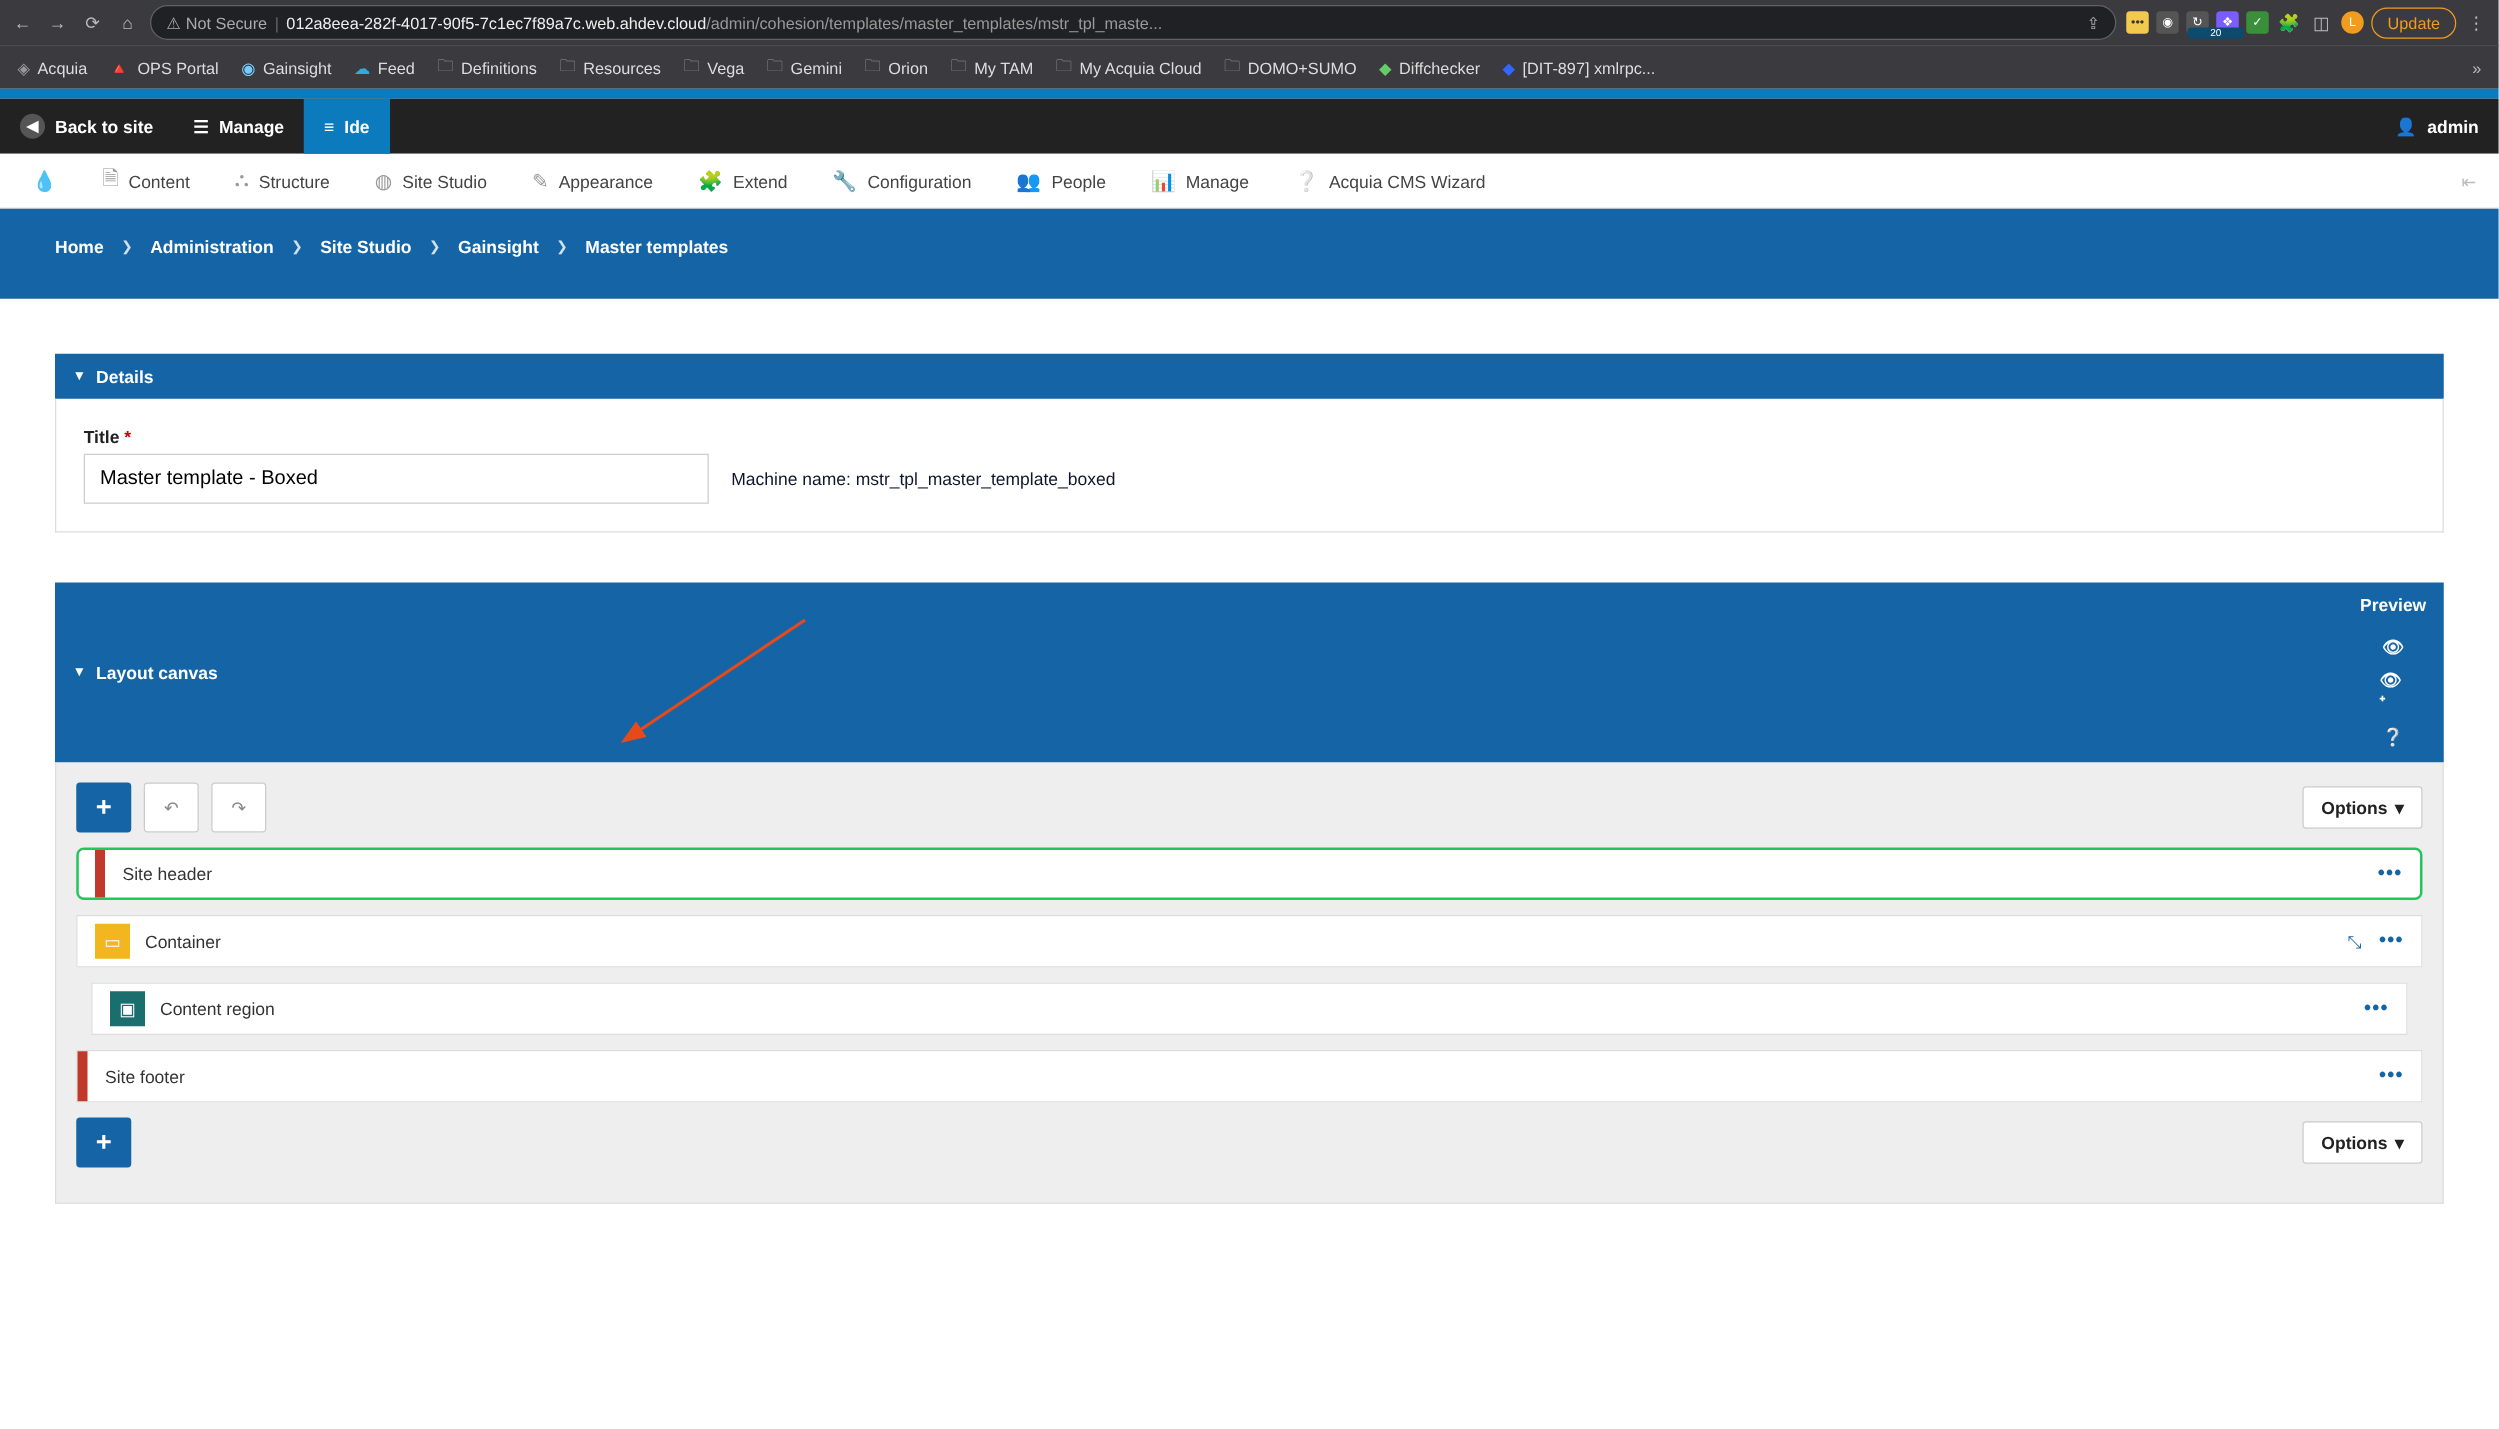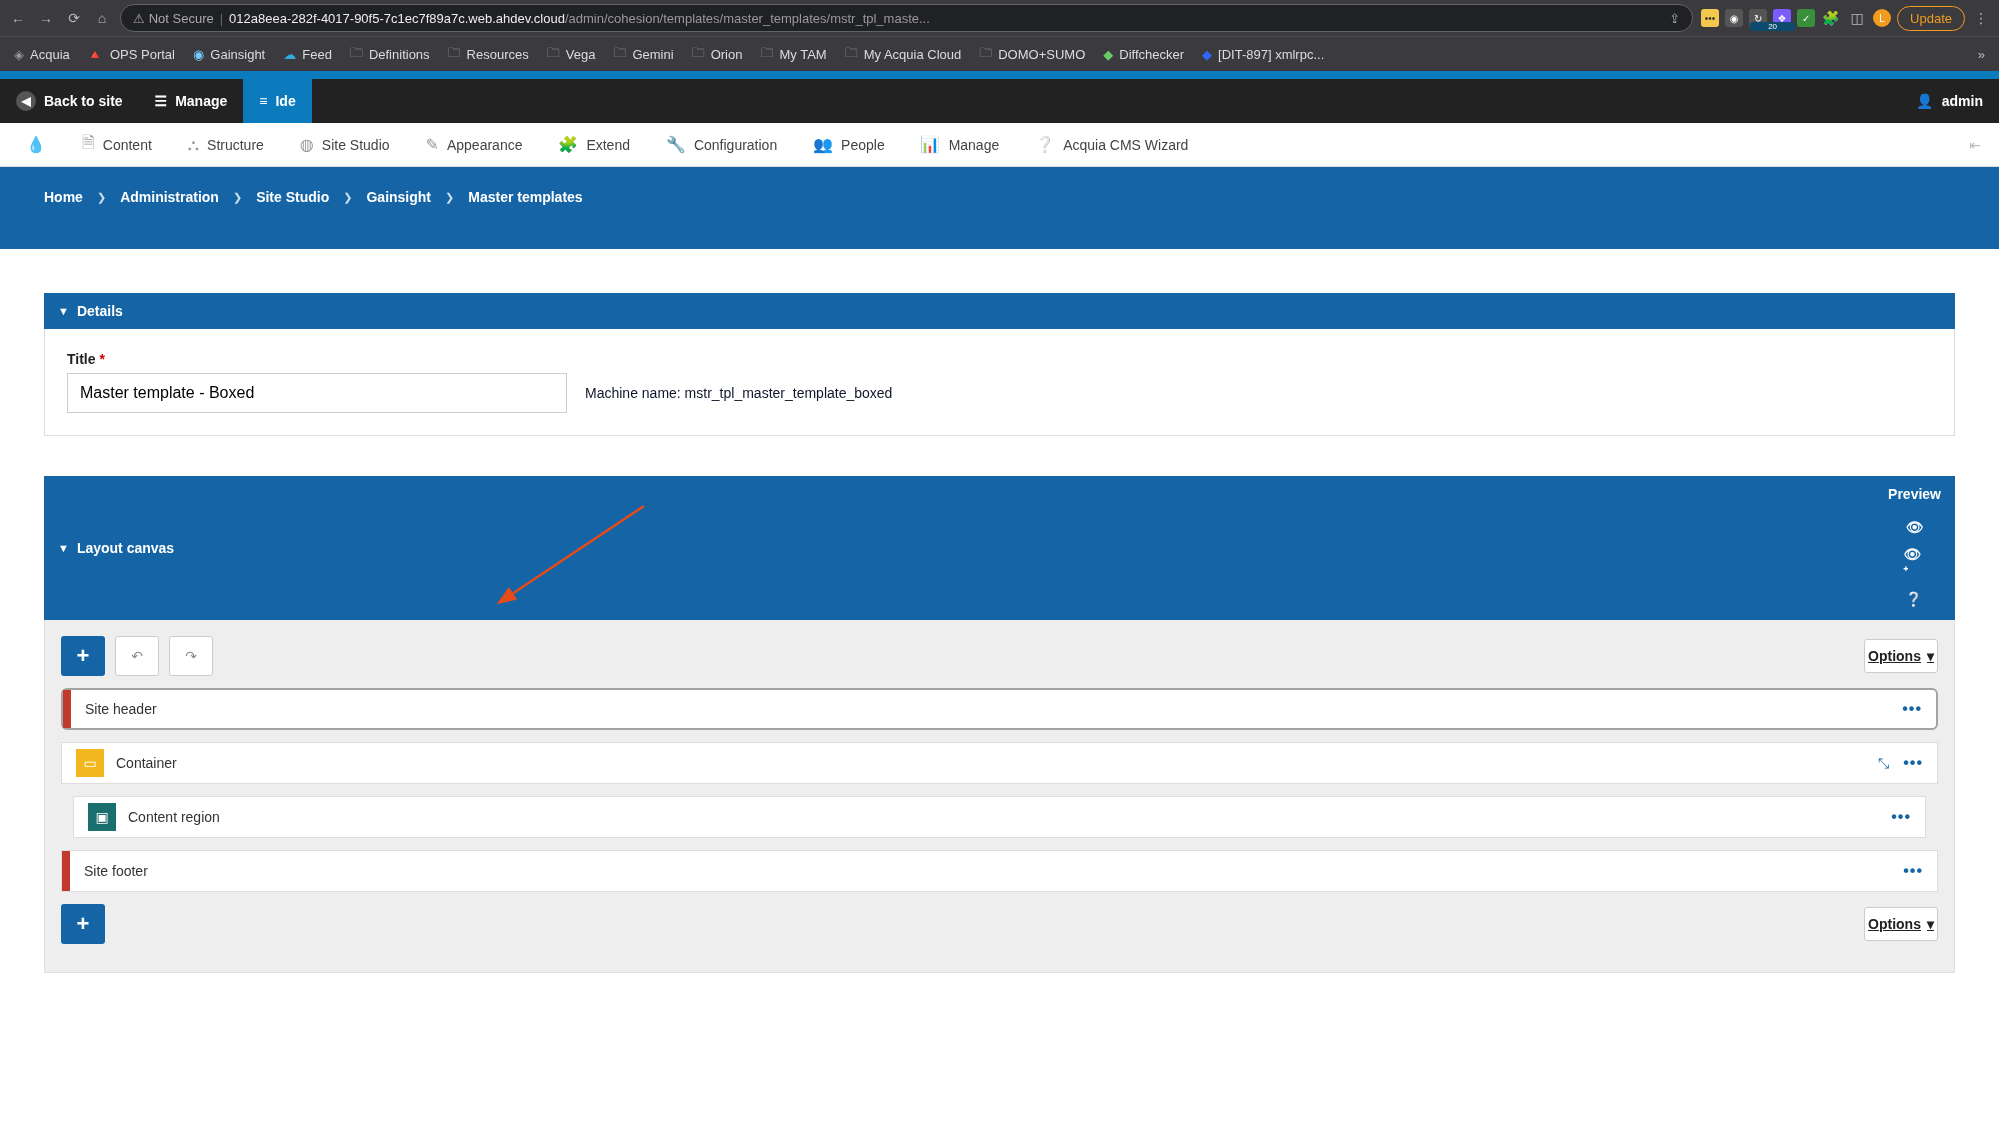--- a/index.html
+++ b/index.html
@@ -35,21 +35,21 @@
 .tb-spacer { flex:1; }
 .toolbar-white { background:#fff; display:flex; align-items:center; height:44px; border-bottom:1px solid #ddd; padding:0 10px; gap:4px; }
 .tw-item { display:flex; align-items:center; gap:8px; padding:0 16px; height:100%; cursor:pointer; color:#444; font-size:14px; }
 .tw-item .ico { color:#999; font-size:16px; }
 .tw-item.droplet .ico { color:#0c7bbd; }
 
 .collapse-handle { margin-left:auto; color:#bbb; cursor:pointer; padding:0 8px; }
 
 
 .page-head { background:#1565a6; color:#fff; padding:22px 44px 34px; }
-.breadcrumbs { display:flex; align-items:center; gap:14px; font-size:14px; margin-bottom:10px; flex-wrap:wrap; }
+.breadcrumbs { display:flex; align-items:center; gap:14px; font-size:14px; flex-wrap:wrap; }
 .crumb { cursor:pointer; font-weight:600; }
 .crumb-sep { color:rgba(255,255,255,0.8); font-size:11px; }
 .page-title-wrap { display:inline-block; border:3px solid #e64a19; border-radius:8px; padding:0 10px 4px 0; }
 .page-title { font-size:34px; font-weight:500; }
 .page-title .italic { font-style:italic; }
 
 
 .content { padding:44px; }
 .panel { margin-bottom:40px; }
 .panel-head { background:#1565a6; color:#fff; padding:10px 14px; display:flex; align-items:center; gap:8px; cursor:pointer; font-weight:600; }
@@ -62,24 +62,24 @@
 .title-input { width:500px; padding:10px 12px; font-size:16px; border:1px solid #ccc; }
 .machine-name { color:#0f172a; font-size:14px; }
 
 .panel-head .head-right { margin-left:auto; display:flex; align-items:center; gap:14px;flex-direction:column; }
 .head-right .text { font-size:14px; }
 .head-right .ico { width:22px; height:22px; display:flex; align-items:center; justify-content:center; cursor:pointer; }
 
 .canvas-toolbar { display:flex; align-items:center; gap:10px; margin-bottom:12px; }
 .btn-square { background:#1565a6; color:#fff; width:44px; height:40px; display:flex; align-items:center; justify-content:center; font-size:22px; font-weight:700; border-radius:3px; cursor:pointer; }
 .btn-icon-outline { background:#fff; border:1px solid #ccc; width:44px; height:40px; display:flex; align-items:center; justify-content:center; border-radius:3px; cursor:pointer; color:#888; }
-.btn-options { margin-left:auto; background:#fff; border:1px solid #ccc; padding:8px 3px; border-radius:3px; cursor:pointer; font-weight:600; display:flex; align-items:flex-end; gap:6px;text-decoration:underline; }
+.btn-options { margin-left:auto; background:#fff; border:1px solid #ccc; padding:8px 14px; border-radius:3px; cursor:pointer; font-weight:600; display:flex; align-items:flex-end; gap:6px; }
 
 .canvas-item { background:#fff; border:1px solid #ddd; display:flex; align-items:center; padding:0 14px 0 0; height:42px; margin-bottom:12px; }
-.canvas-item.highlight { border:2px solid #a3a3a3; border-radius:6px; }
+.canvas-item.highlight { border:2px solid #22c55e; border-radius:6px;padding-left:13px; }
 .canvas-item .sidebar-bar { width:8px; height:100%; background:#c0392b; margin-right:14px; }
 .canvas-item .label { font-size:14px; color:#333; }
 .canvas-item .actions { margin-left:auto; display:flex; align-items:center; gap:14px; }
 .canvas-item .dots { color:#1565a6; font-weight:900; letter-spacing:1px; cursor:pointer; font-size:16px; }
 .canvas-item.container { padding:0 14px; }
 .canvas-item .icon-box { width:28px; height:28px; background:#f2b61f; display:flex; align-items:center; justify-content:center; margin-right:12px; color:#fff; }
 .canvas-nested { margin:0 12px 12px 12px; }
 .canvas-item.nested { }
 .canvas-item .icon-box.teal { background:#1a6e6e; }
 .canvas-item .collapse-ico { color:#1565a6; cursor:pointer; font-size:14px; }

